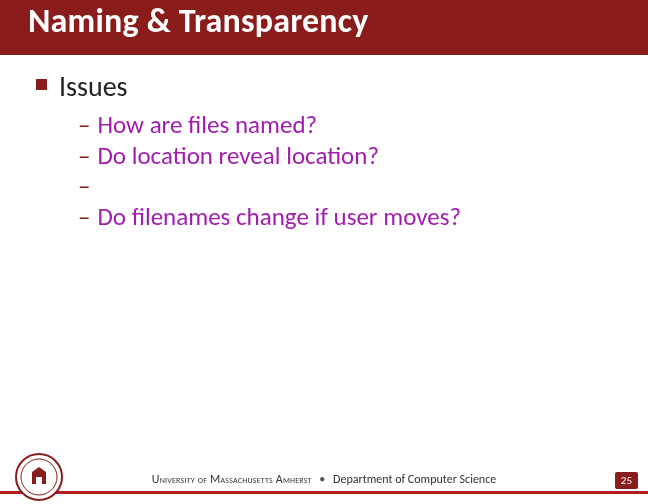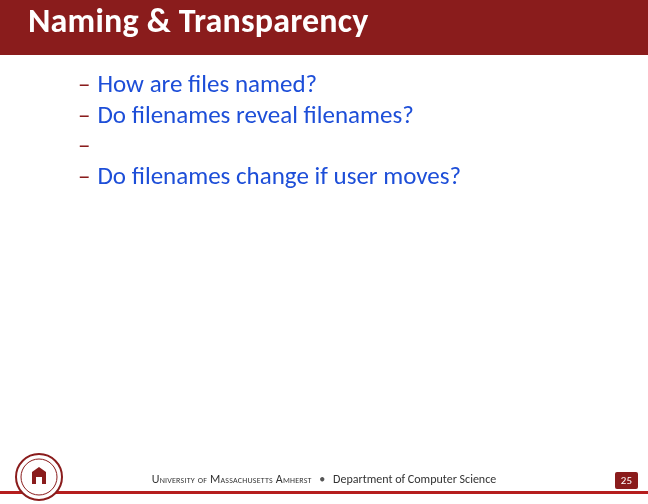--- a/index.html
+++ b/index.html
@@ -49,21 +49,21 @@
     line-height: 1.22;
   }
   .dash {
     color: #8a1c1c;
     font-size: 25px;
     margin-right: 7px;
     font-weight: 400;
   }
   .l2-text {
     font-size: 25px;
-    color: #1d4ed8;
+    color: #a21caf;
   }
   .footer {
     position: absolute;
     left: 0;
     right: 0;
     bottom: 0;
     height: 56px;
     padding-left: 34px;
   }
   .red-line {
@@ -111,28 +111,32 @@
   }
 </style>
 </head>
 <body>
 
 <div class="title-band">
   <span>Naming &amp; Transparency</span>
 </div>
 
 <div class="content">
+  <div class="l1">
+    <div class="sq-bullet"></div>
+    <div class="l1-text">Issues</div>
+  </div>
   <div class="l2-group">
     <div class="l2">
       <span class="dash">–</span>
       <span class="l2-text">How are files named?</span>
     </div>
     <div class="l2">
       <span class="dash">–</span>
-      <span class="l2-text">Do filenames reveal filenames?</span>
+      <span class="l2-text">Do location reveal location?</span>
     </div>
     <div class="l2">
       <span class="dash">–</span>
     </div>
     <div class="l2">
       <span class="dash">–</span>
       <span class="l2-text">Do filenames change if user moves?</span>
     </div>
   </div>
 </div>

